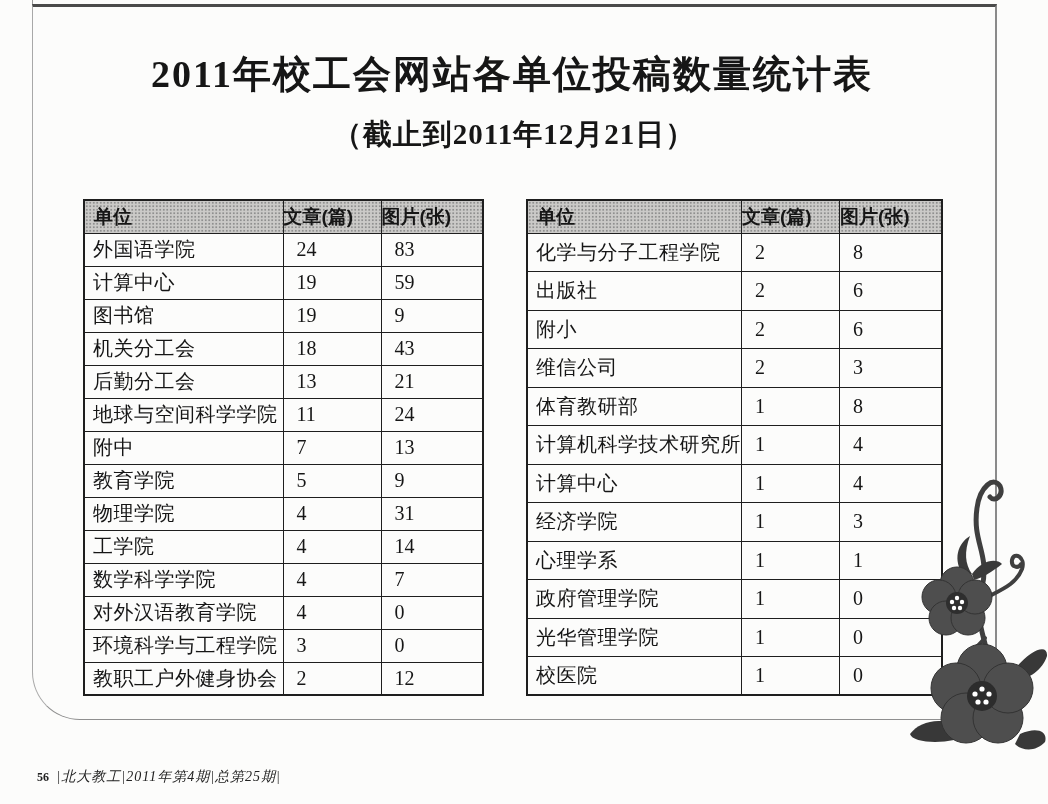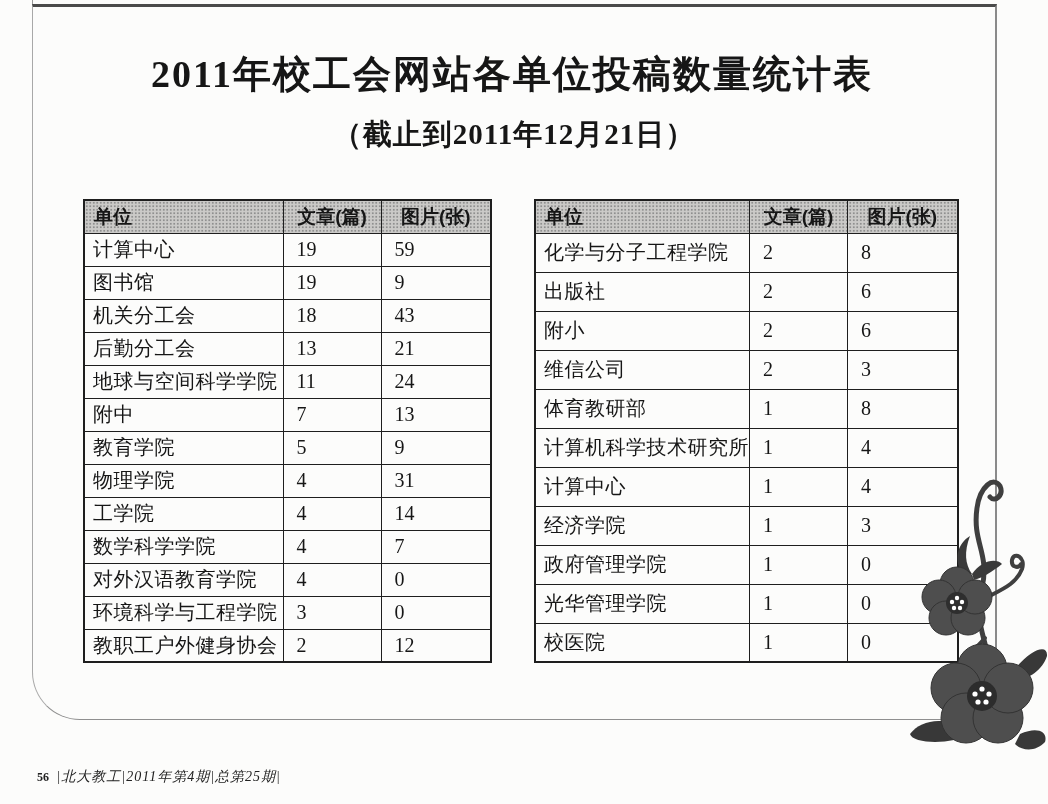--- a/index.html
+++ b/index.html
@@ -52,22 +52,22 @@
     font-family:"Liberation Sans","DejaVu Sans",sans-serif;
     font-size:19px;font-weight:bold;
   }
   table.stats td{
     font-family:"Liberation Serif","DejaVu Serif",serif;
     font-size:20px;
   }
   .col-unit{width:199px;text-align:left;padding-left:8px!important;}
   th.col-unit{padding-left:9px!important;}
   .col-articles{width:98px;}
-  .col-images{width:110px;}
-  th.col-articles, th.col-images{text-align:center;}
+  .col-images{width:102px;}
+  th.col-articles, th.col-images{text-align:left;}
   td.col-articles, td.col-images{text-align:left;padding-left:13px!important;}
   td.col-unit{letter-spacing:0.5px;}
 
   .footer{
     position:absolute;left:37px;top:768px;
     font-size:14px;color:#222;white-space:nowrap;
   }
   .footer .pagenum{
     font-size:12px;font-weight:bold;
     font-family:"Liberation Serif","DejaVu Serif",serif;
@@ -94,20 +94,25 @@
     <table class="stats">
       <thead>
           <tr>
             <th class="col-unit">单位</th>
             <th class="col-articles">文章(篇)</th>
             <th class="col-images">图片(张)</th>
           </tr>
         </thead>
       <tbody>
           <tr>
+            <td class="col-unit">外国语学院</td>
+            <td class="col-articles">24</td>
+            <td class="col-images">83</td>
+          </tr>
+          <tr>
             <td class="col-unit">计算中心</td>
             <td class="col-articles">19</td>
             <td class="col-images">59</td>
           </tr>
           <tr>
             <td class="col-unit">图书馆</td>
             <td class="col-articles">19</td>
             <td class="col-images">9</td>
           </tr>
           <tr>
@@ -208,20 +213,25 @@
           </tr>
           <tr>
             <td class="col-unit">计算中心</td>
             <td class="col-articles">1</td>
             <td class="col-images">4</td>
           </tr>
           <tr>
             <td class="col-unit">经济学院</td>
             <td class="col-articles">1</td>
             <td class="col-images">3</td>
+          </tr>
+          <tr>
+            <td class="col-unit">心理学系</td>
+            <td class="col-articles">1</td>
+            <td class="col-images">1</td>
           </tr>
           <tr>
             <td class="col-unit">政府管理学院</td>
             <td class="col-articles">1</td>
             <td class="col-images">0</td>
           </tr>
           <tr>
             <td class="col-unit">光华管理学院</td>
             <td class="col-articles">1</td>
             <td class="col-images">0</td>

